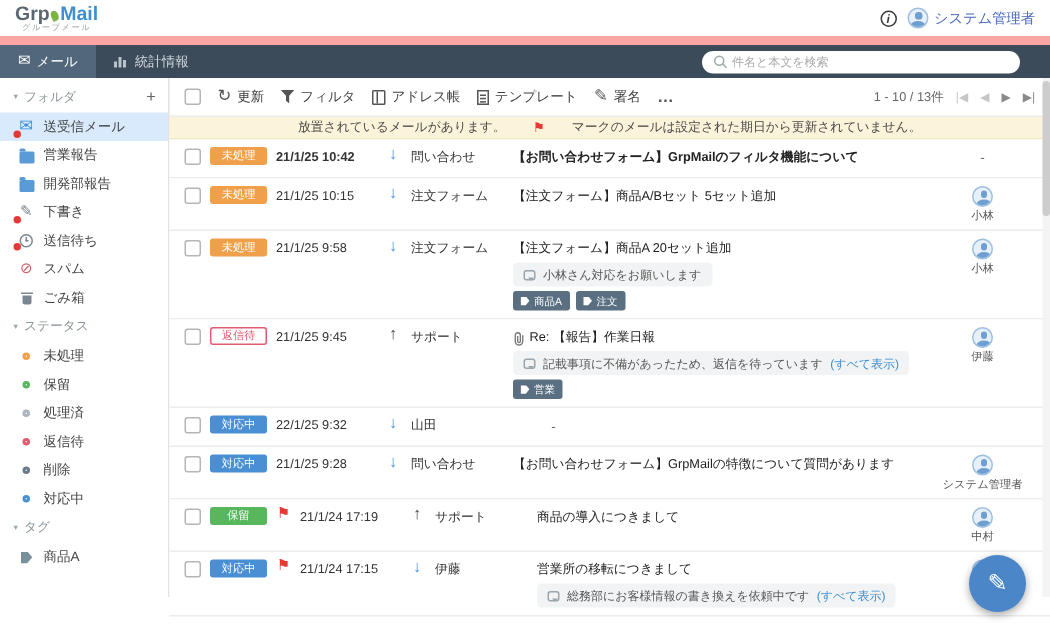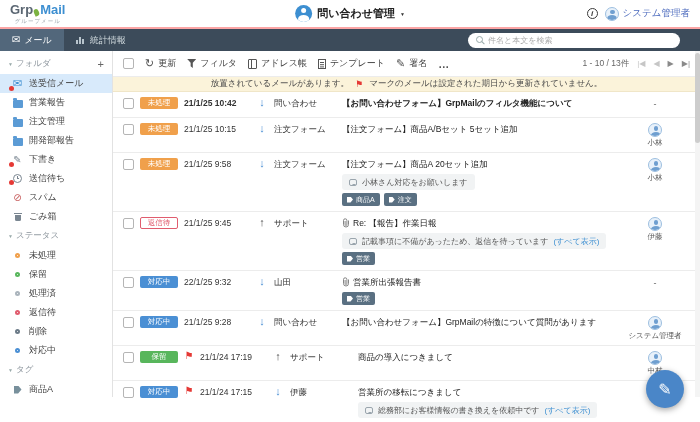--- a/index.html
+++ b/index.html
@@ -1,20 +1,20 @@
 <!DOCTYPE html>
 <html><head>
 <meta charset="utf-8">
 <style>
   *{margin:0;padding:0;box-sizing:border-box}
   html,body{background:#9e9e9e}
   .app{width:700px;height:422px;background:#fff;position:relative;overflow:hidden;
        font-family:"Liberation Sans","DejaVu Sans",sans-serif;font-size:9px;color:#333}
   
-  .hdr{height:29px;display:flex;align-items:center;padding:12px 10px;background:#fff;position:relative;border-bottom:2px solid #fca5a5}
+  .hdr{height:29px;display:flex;align-items:center;padding:12px 10px;background:#fff;position:relative;border-bottom:6px solid #fca5a5}
   .logo{display:flex;flex-direction:column;line-height:1.1}
   .logo-line{font-weight:bold;font-size:13px;display:flex;align-items:flex-end}
   .logo-grp{color:#5a6672}
   .leaf{width:5px;height:7px;background:#7cb342;border-radius:50% 50% 50% 0;transform:rotate(-25deg);margin:0 1px 2px 1px}
   .logo-mail{color:#3d8fd1}
   .logo-sub{font-size:5.5px;color:#9aa3ab;letter-spacing:1px;text-align:center}
   .hdr-center{position:absolute;left:50%;top:0;height:100%;transform:translateX(-50%);display:flex;align-items:center;gap:5px;cursor:pointer}
   .appico{width:17px;height:17px;border-radius:50%;background:#3d8fd1;position:relative;overflow:hidden;flex:none}
   .appico::before{content:"";position:absolute;top:3px;left:6px;width:5px;height:5px;border-radius:50%;background:#fff}
   .appico::after{content:"";position:absolute;top:9.5px;left:3px;width:11px;height:7px;border-radius:50% 50% 0 0;background:#fff}
@@ -78,38 +78,38 @@
   .funnel{width:9px;height:9px;background:#555;clip-path:polygon(0 0,100% 0,62% 42%,62% 100%,38% 80%,38% 42%)}
   .book{width:9px;height:10px;border:1.2px solid #555;border-radius:1px;position:relative}
   .book::before{content:"";position:absolute;left:2px;top:0;bottom:0;width:1.2px;background:#555}
   .doc{width:8px;height:10px;border:1.1px solid #555;position:relative}
   .doc::before{content:"";position:absolute;left:1.2px;top:2px;width:4px;height:1px;background:#555;box-shadow:0 2.2px 0 #555,0 4.4px 0 #555}
   .more{font-weight:bold;font-size:11px;color:#555;letter-spacing:1px;cursor:pointer}
   .pag{margin-left:auto;display:flex;align-items:center;gap:8px;color:#666;font-size:8.5px}
   .pgbtn{font-size:8px;cursor:pointer;line-height:1}
   .pg-dis{color:#c6c6c6}.pg-en{color:#8a8a8a}
   
-  .notice{height:15px;background:#fbf3da;display:flex;align-items:center;justify-content:center;gap:6px;font-size:8.5px;color:#4a4a4a;border-bottom:1px solid #f0e6c8}
+  .notice{height:15px;background:#fbf3da;display:flex;align-items:center;justify-content:center;gap:18px;font-size:8.5px;color:#4a4a4a;border-bottom:1px solid #f0e6c8}
   .flagred{color:#e53935;font-size:9px;line-height:1}
   
   .row{display:flex;align-items:flex-start;padding:5px 18px 5px 10px;border-bottom:1px solid #ececec;gap:6px;min-height:26px;cursor:pointer;background:#fff}
   .row .cb{margin-top:1px}
   .badge{flex:none;width:38px;text-align:center;font-size:7.5px;border-radius:2px;padding:2px 0;color:#fff;line-height:1}
   .b-or{background:#f0a04b}
   .b-bl{background:#4a8fd4}
   .b-gr{background:#58b65c}
   .b-rw{background:#fff;border:1px solid #e05c6e;color:#e05c6e;padding:1px 0}
   .fl{color:#e53935;font-size:10px;line-height:1;width:10px;flex:none;text-align:center}
   .date{flex:none;width:66px;font-size:8.5px;color:#333;margin-top:1px}
   .bold{font-weight:bold}
   .dirar{flex:none;width:12px;font-size:11px;font-weight:bold;line-height:1;text-align:center}
   .d-in{color:#4a8fd4}.d-out{color:#4d4d4d}
   .from{flex:none;width:62px;font-size:8.5px;color:#333;margin-top:1px;white-space:nowrap;overflow:hidden}
   .scol{flex:1;min-width:0;display:flex;flex-direction:column;gap:3px}
-  .subj{font-size:8.5px;color:#222;white-space:nowrap;overflow:hidden;display:flex;gap:3px;align-items:flex-start;margin-top:1px}
+  .subj{font-size:8.5px;color:#222;white-space:nowrap;overflow:hidden;display:flex;gap:3px;align-items:flex-end;margin-top:1px}
   .clip{flex:none;display:inline-flex}
   .cmt{display:flex;align-items:center;gap:5px;background:#f1f3f4;border-radius:3px;padding:2.5px 7px;font-size:8px;color:#555;width:fit-content;max-width:100%;white-space:nowrap;overflow:hidden}
   .bub{width:8px;height:7px;border:1px solid #9aa5ad;border-radius:2px;position:relative;flex:none}
   .bub::after{content:"";position:absolute;left:1.5px;bottom:-3.5px;width:0;height:0;border:2px solid transparent;border-top-color:#9aa5ad}
   .lnk{color:#3d8fd1;text-decoration:none;cursor:pointer}
   .pills{display:flex;gap:4px}
   .pill{display:inline-flex;align-items:center;gap:3px;background:#5a7082;color:#fff;font-size:7px;border-radius:2px;padding:1.5px 5px;cursor:pointer}
   .pill .tagico{width:6px;height:6px;background:#fff}
   .asg{flex:none;width:54px;display:flex;flex-direction:column;align-items:center;gap:1px;font-size:7.5px;color:#555;text-align:center;line-height:1.2}
   .dash{color:#666;font-size:9px;margin-top:2px}
@@ -126,25 +126,20 @@
 
   <div class="hdr">
     <div class="logo">
       <div class="logo-line">
         <span class="logo-grp">Grp</span>
         <span class="leaf"></span>
         <span class="logo-mail">Mail</span>
       </div>
       <div class="logo-sub">グループメール</div>
     </div>
-    <div class="hdr-center">
-      <span class="appico"></span>
-      <span class="hdr-title">問い合わせ管理</span>
-      <span class="caret">▼</span>
-    </div>
     <div class="hdr-right">
       <span class="info-ico">i</span>
       <span class="user">
         <span class="avatar"></span>
         <span>システム管理者</span>
       </span>
     </div>
   </div>
 
   <div class="nav">
@@ -179,26 +174,20 @@
             <span class="env">✉</span>
             <span class="dot"></span>
           </span>
         <span>送受信メール</span>
       </div>
       <div class="sb-item">
         <span class="ico">
             <span class="folder"></span>
           </span>
         <span>営業報告</span>
-      </div>
-      <div class="sb-item">
-        <span class="ico">
-            <span class="folder"></span>
-          </span>
-        <span>注文管理</span>
       </div>
       <div class="sb-item">
         <span class="ico">
             <span class="folder"></span>
           </span>
         <span>開発部報告</span>
       </div>
       <div class="sb-item">
         <span class="ico">
             <span class="pen">✎</span>
@@ -415,36 +404,20 @@
           <span>伊藤</span>
         </div>
       </div>
 
       <div class="row">
         <span class="cb"></span>
         <span class="badge b-bl">対応中</span>
         <span class="date">22/1/25 9:32</span>
         <span class="dirar d-in">↓</span>
         <span class="from">山田</span>
-        <div class="scol">
-          <div class="subj">
-            <span class="clip">
-                <svg width="8" height="10" viewBox="0 0 8 10">
-                  <path d="M6.5 2.5v4a2.5 2.5 0 0 1-5 0v-4a1.7 1.7 0 0 1 3.4 0v4a.9.9 0 0 1-1.8 0v-3.5" fill="none" stroke="#777" stroke-width="0.9"></path>
-                </svg>
-              </span>
-            <span>営業所出張報告書</span>
-          </div>
-          <div class="pills">
-            <span class="pill">
-                <span class="tagico"></span>
-                <span>営業</span>
-              </span>
-          </div>
-        </div>
         <div class="asg">
             <span class="dash">-</span>
           </div>
       </div>
 
       <div class="row">
         <span class="cb"></span>
         <span class="badge b-bl">対応中</span>
         <span class="date">21/1/25 9:28</span>
         <span class="dirar d-in">↓</span>

